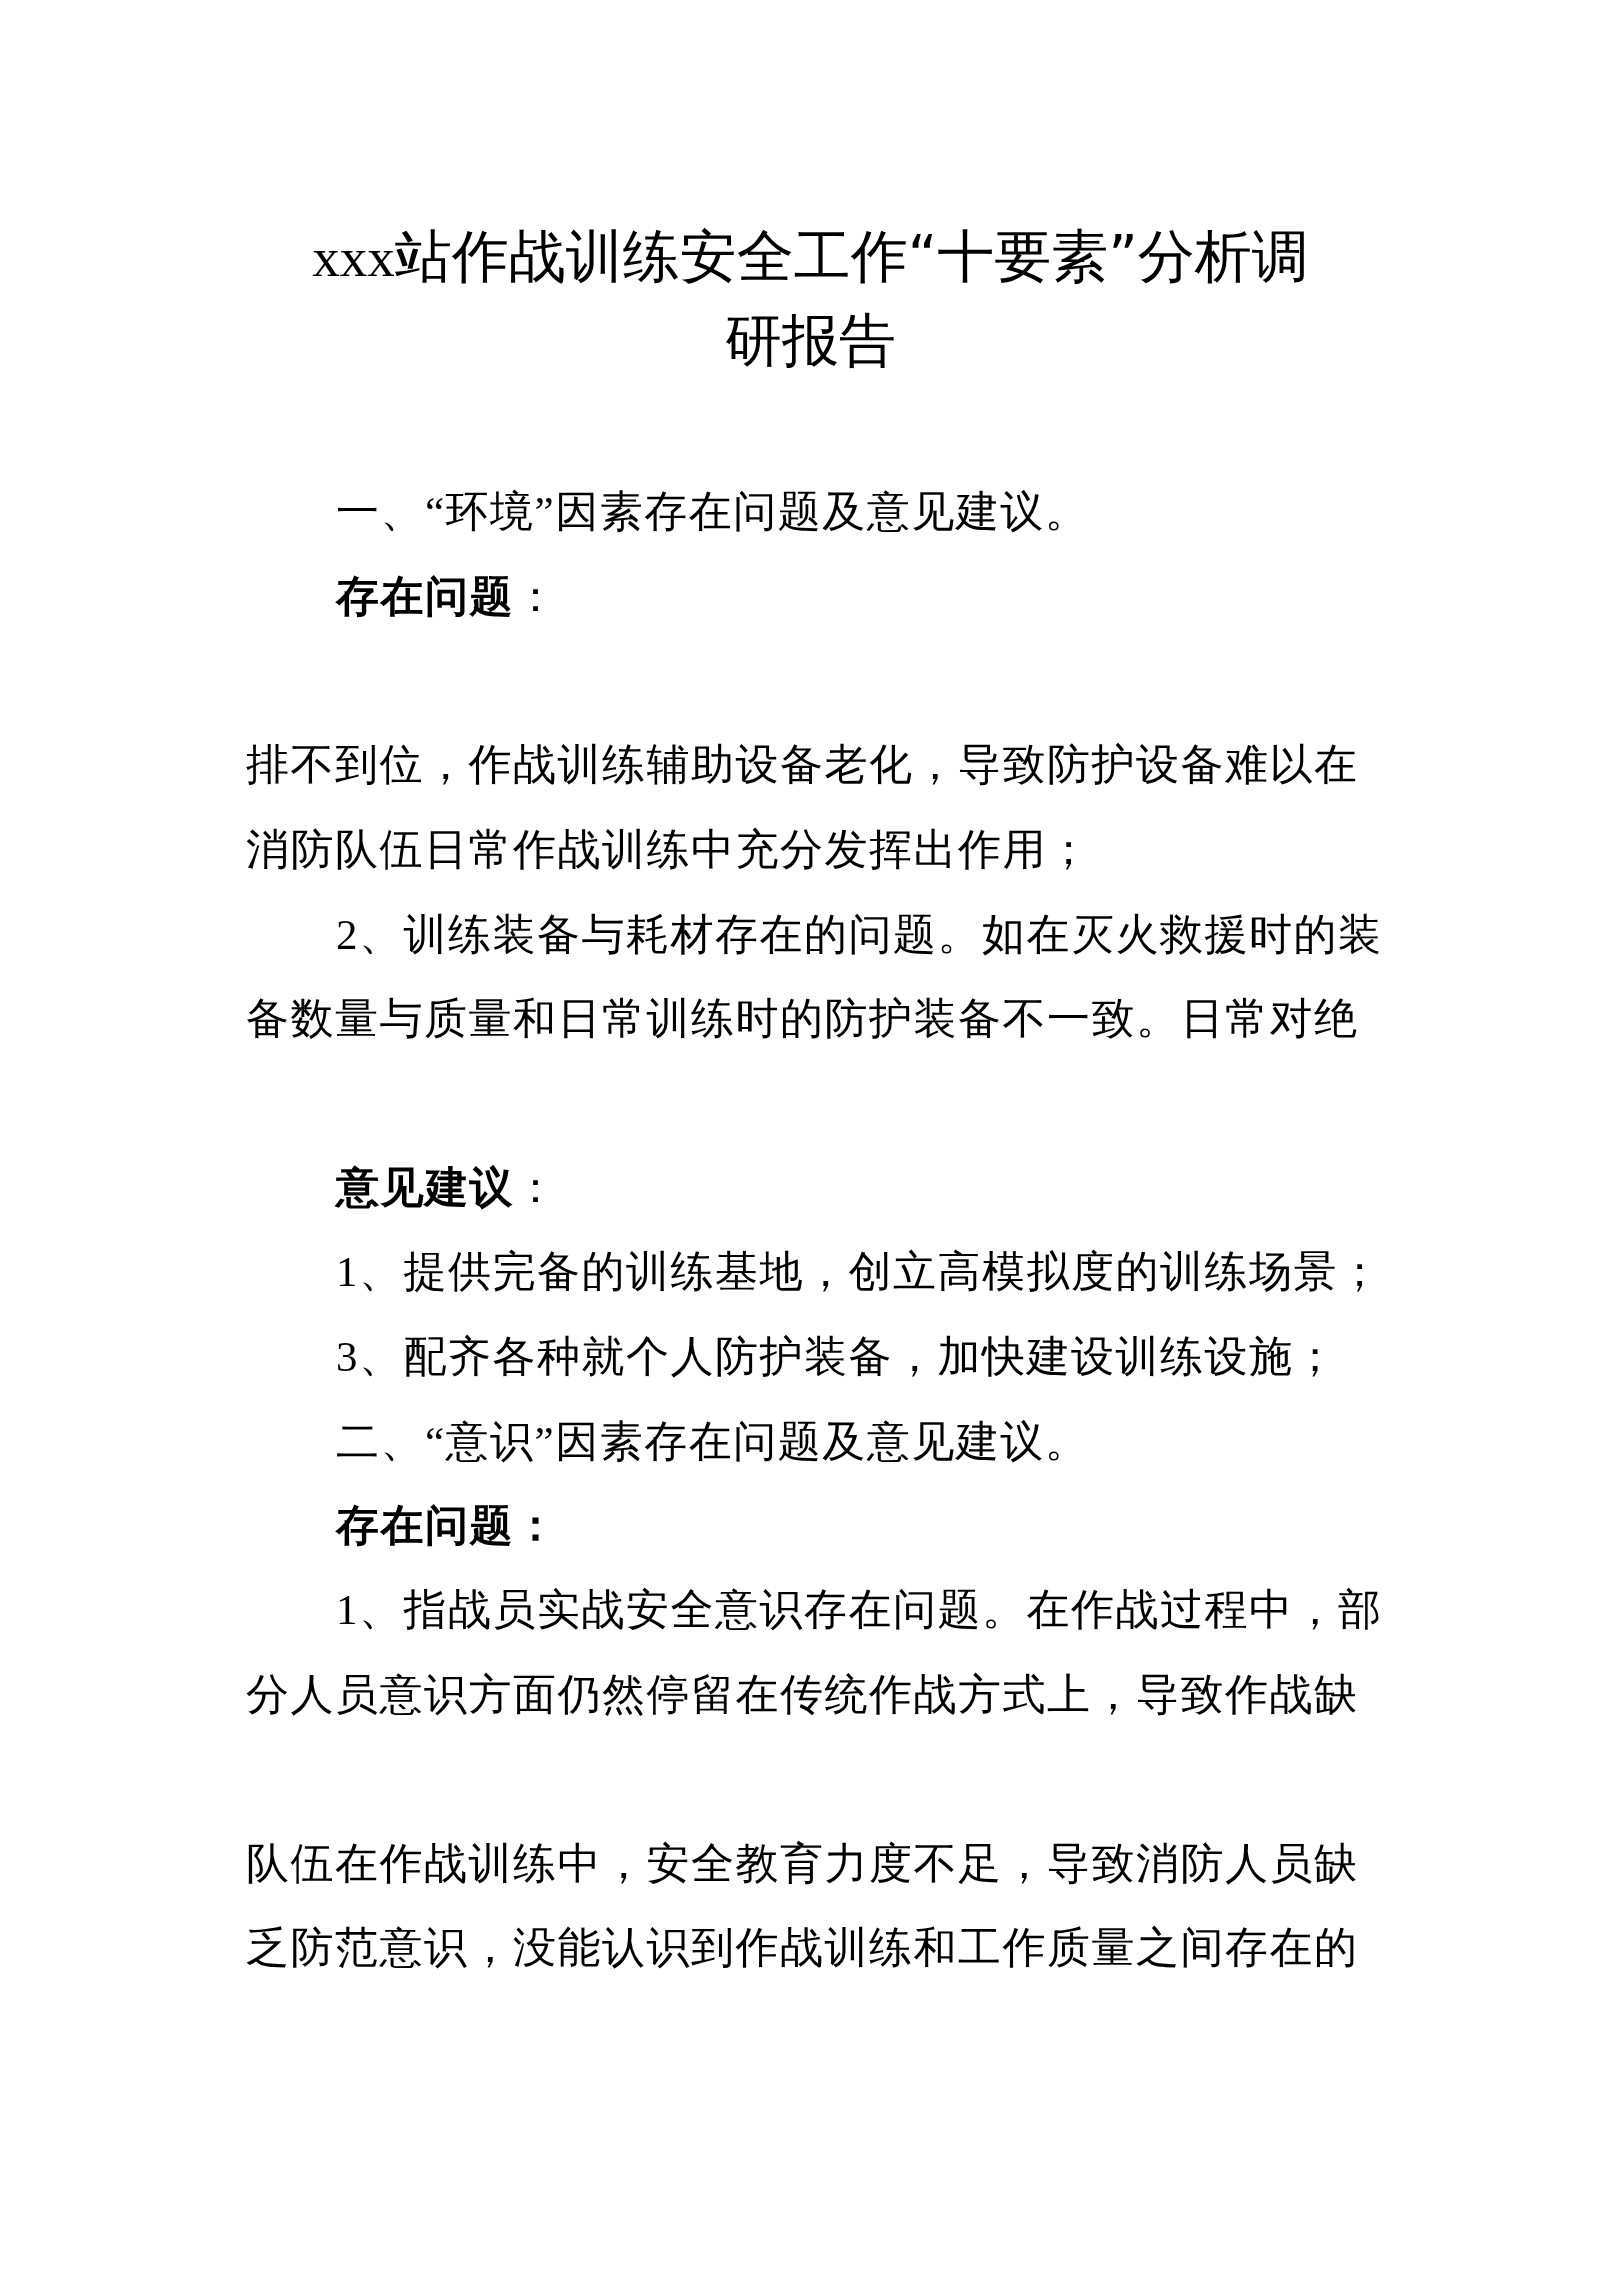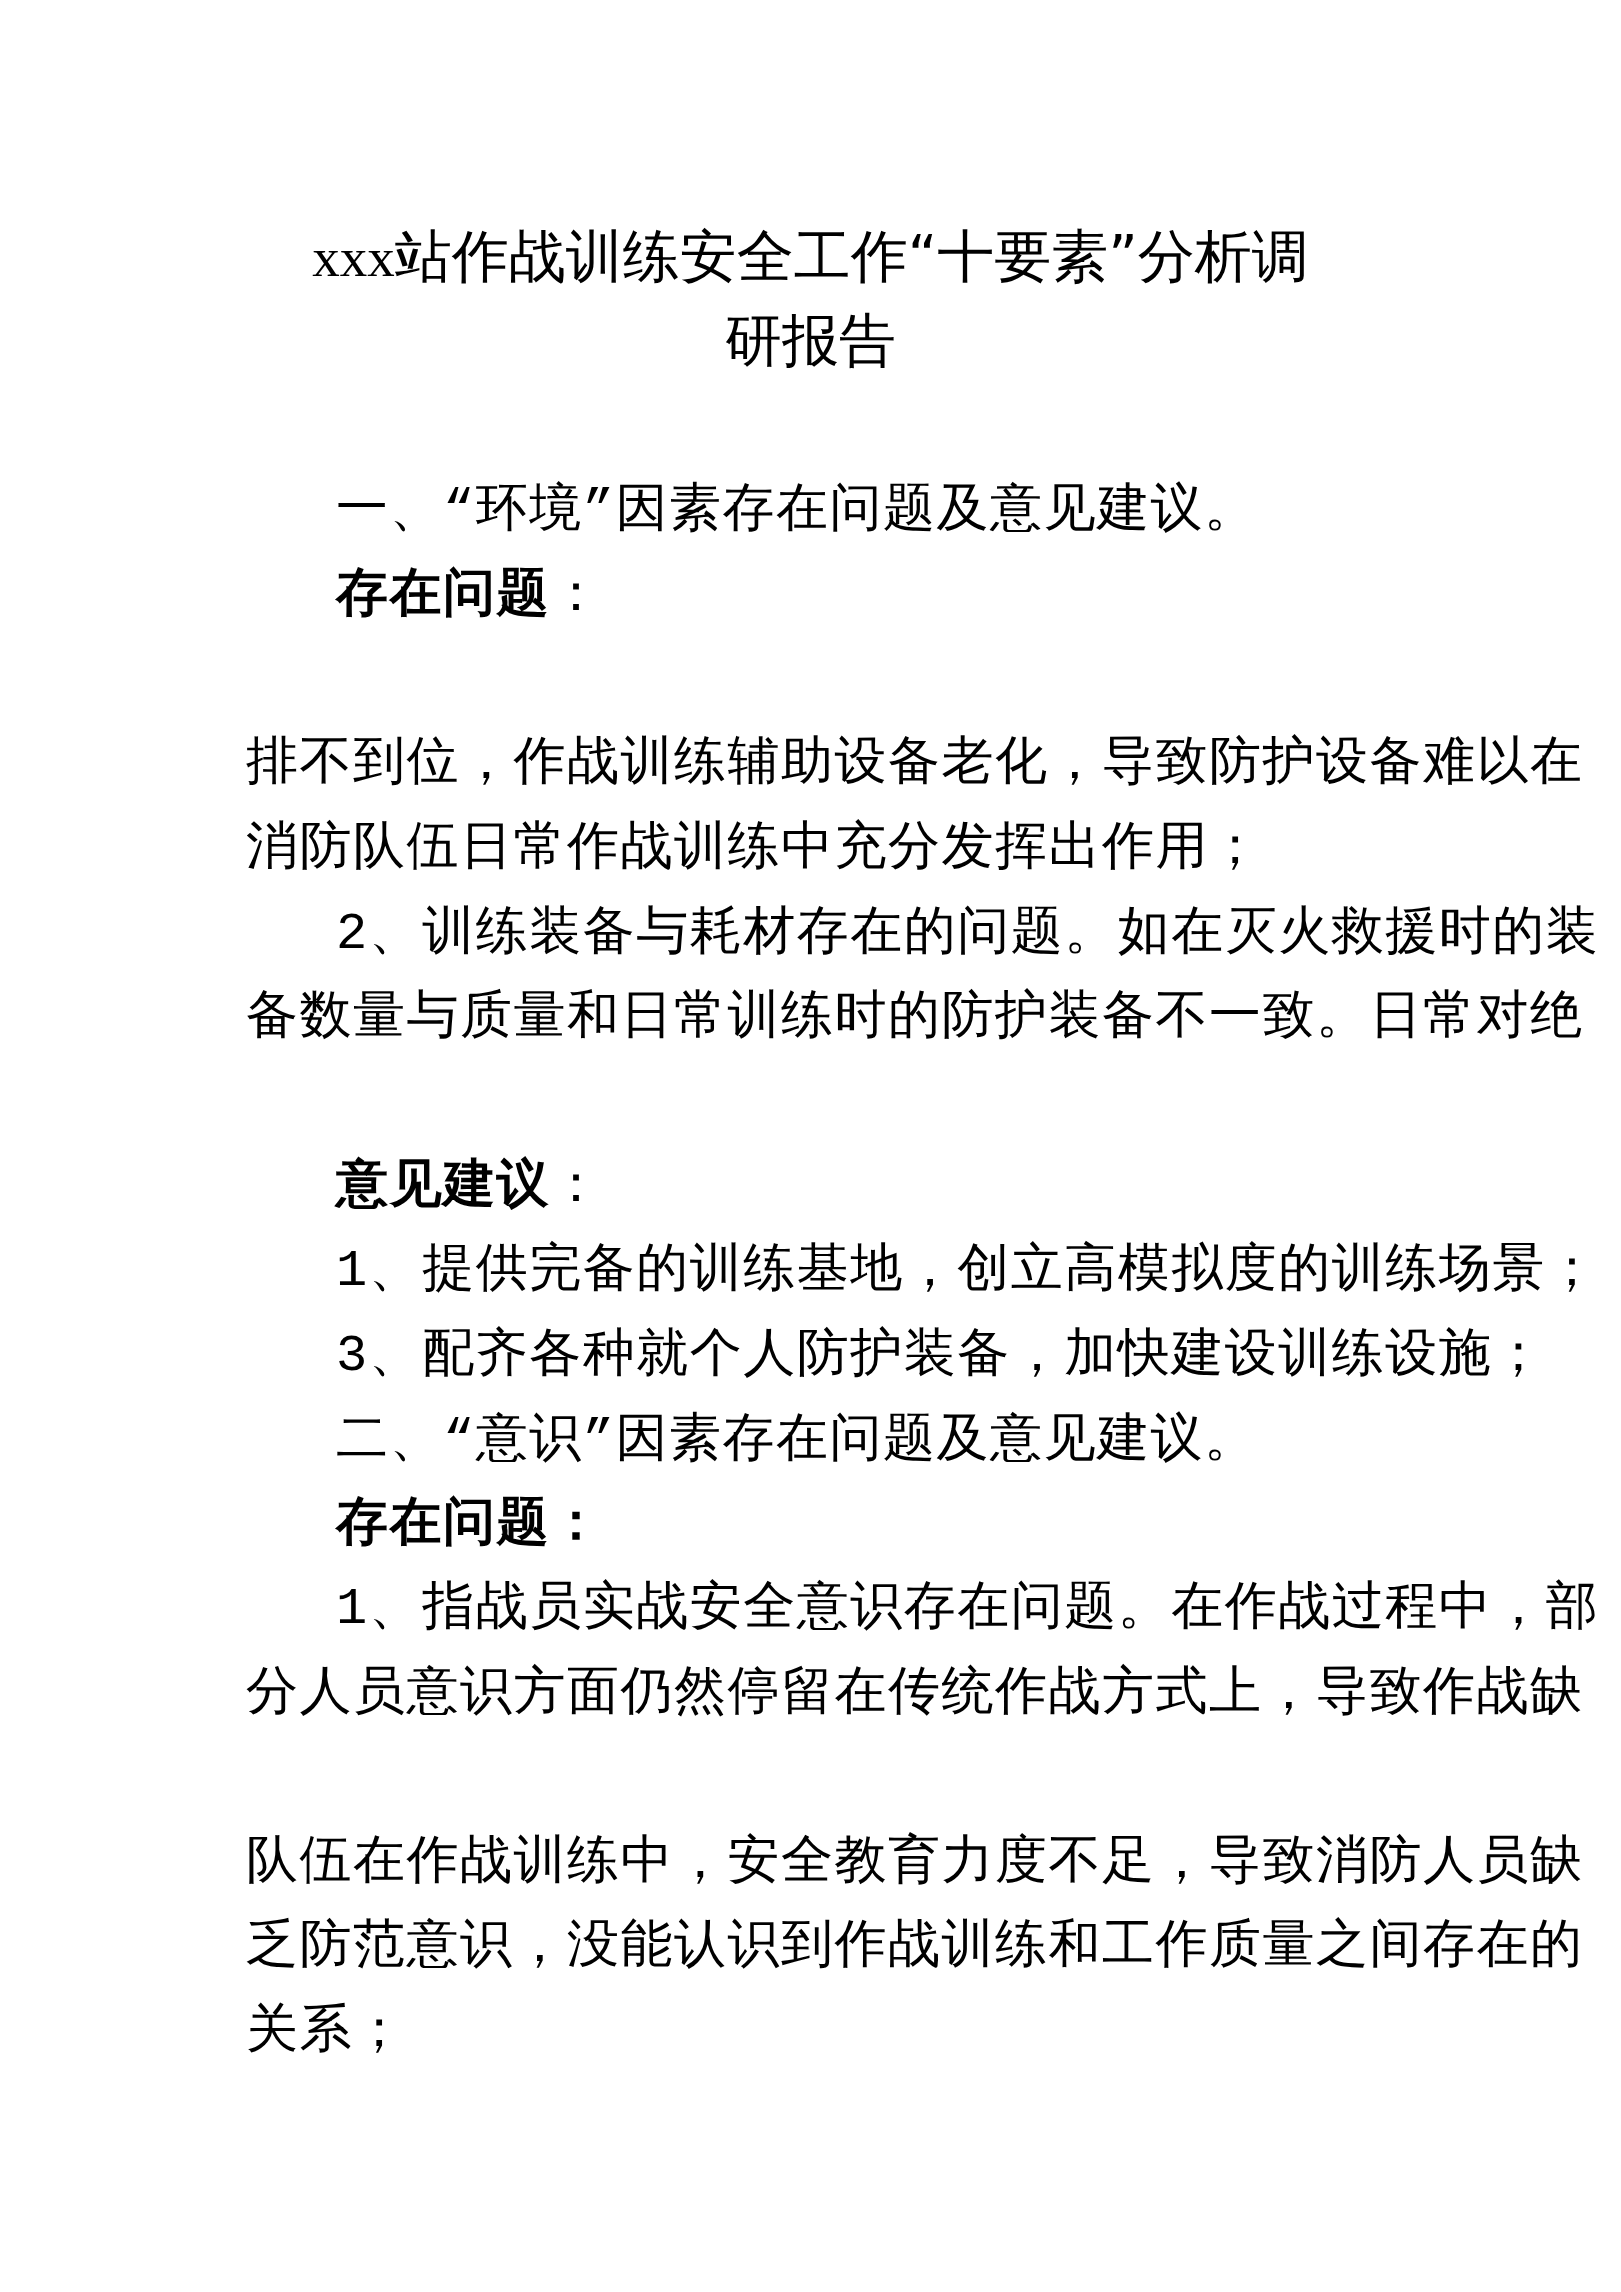--- a/index.html
+++ b/index.html
@@ -6,21 +6,21 @@
   body { width: 1621px; height: 2293px; position: relative; overflow: hidden; color: #000000; }
   .page { position: absolute; left: 0; top: 0; width: 1374px; height: 2293px; background: #ffffff; }
   .title-line {
     position: absolute; left: 0; width: 1621px; text-align: center;
     font-family: "DejaVu Sans", sans-serif; font-size: 57px; line-height: 84px;
     white-space: nowrap; letter-spacing: 0px;
   }
   .title-prefix { font-family: "Liberation Serif", "DejaVu Serif", serif; font-size: 55px; }
   .line {
     position: absolute; left: 246px; width: 1137px;
-    font-family: Liberation Mono, monospace; font-size: 52px; line-height: 84px;
+    font-family: Liberation Serif, serif; font-size: 43px; line-height: 84px;
     white-space: nowrap; letter-spacing: 1.5px;
   }
   .indent { left: 336px; }
   .bold { font-weight: bold; }
   .colon-normal { font-weight: normal; }
 </style>
 </head>
 <body>
 
 <div class="page">
@@ -50,16 +50,15 @@
   <div class="line indent" style="top:1315px;">3、配齐各种就个人防护装备，加快建设训练设施；</div>
 
   <div class="line indent" style="top:1400px;">二、“意识”因素存在问题及意见建议。</div>
 
   <div class="line indent bold" style="top:1484px;">存在问题：</div>
 
   <div class="line indent" style="top:1568px;">1、指战员实战安全意识存在问题。在作战过程中，部</div>
   <div class="line" style="top:1653px;">分人员意识方面仍然停留在传统作战方式上，导致作战缺</div>
   <div class="line" style="top:1822px;">队伍在作战训练中，安全教育力度不足，导致消防人员缺</div>
   <div class="line" style="top:1906px;">乏防范意识，没能认识到作战训练和工作质量之间存在的</div>
-  <div class="line" style="top:1991px;">关系；</div>
 
 </div>
 
 
 </body></html>

